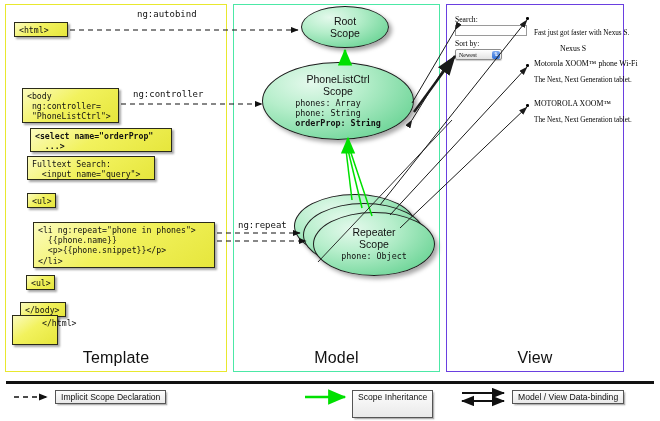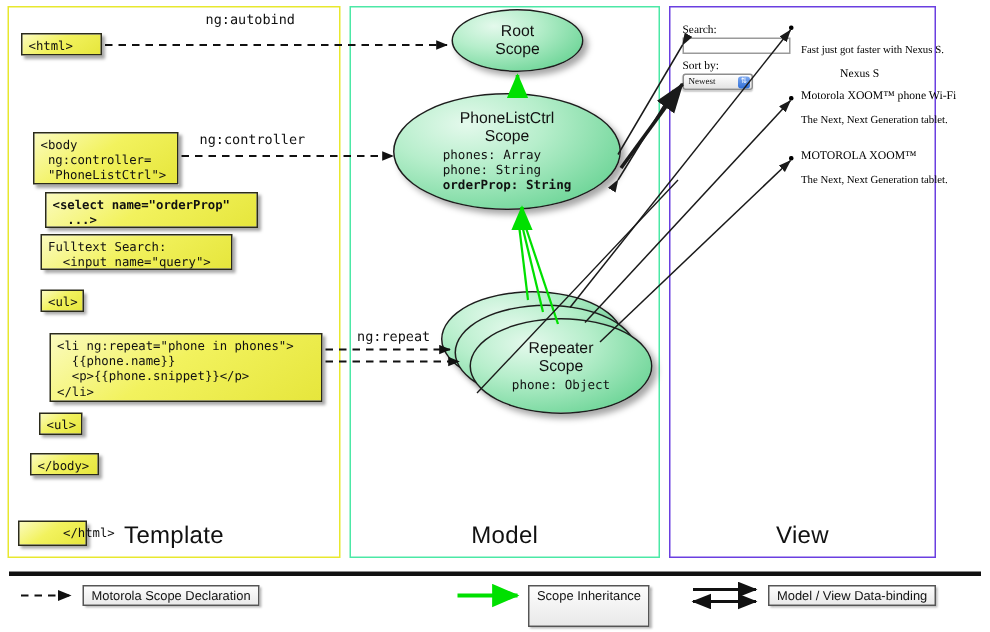--- a/index.html
+++ b/index.html
@@ -97,21 +97,21 @@
 
   <div class="codebox" style="left:33px;top:222px;width:182px;height:46px;">&lt;li ng:repeat="phone in phones"&gt;
   {{phone.name}}
   &lt;p&gt;{{phone.snippet}}&lt;/p&gt;
 &lt;/li&gt;</div>
 
   <div class="codebox" style="left:26px;top:275px;width:29px;height:15px;">&lt;ul&gt;</div>
 
   <div class="codebox" style="left:20px;top:302px;width:46px;height:15px;">&lt;/body&gt;</div>
 
-  <div class="codebox" style="left:12px;top:347px;width:46px;height:17px;padding-left:29px;">&lt;/html&gt;</div>
+  <div class="codebox" style="left:12px;top:315px;width:46px;height:30px;padding-left:29px;">&lt;/html&gt;</div>
 
   <div class="scope" style="left:301px;top:6px;width:88px;height:42px;">
     <div class="title">Root<br>Scope</div>
   </div>
 
   <div class="scope" style="left:262px;top:62px;width:152px;height:78px;">
     <div class="title">PhoneListCtrl<br>Scope</div>
     <div class="props">
       <div>phones: Array</div>
       <div>phone: String</div>
@@ -195,19 +195,19 @@
 
     <path d="M305,397 L345,397" stroke="#00e000" stroke-width="2.6" fill="none" marker-end="url(#ahGreen)"></path>
 
     <path d="M462,393 L504,393" stroke="#111" stroke-width="2" fill="none" marker-end="url(#ahBlack)"></path>
     <path d="M504,401 L462,401" stroke="#111" stroke-width="2" fill="none" marker-end="url(#ahBlack)"></path>
     <path d="M462,401 L504,401" stroke="#111" stroke-width="2" fill="none" marker-end="url(#ahBlack)"></path>
   </svg>
 
   <div id="divider"></div>
 
-  <div class="legbox" style="left:55px;top:390px;height:14px;">Motorola Scope Declaration</div>
+  <div class="legbox" style="left:55px;top:390px;height:14px;">Implicit Scope Declaration</div>
 
   <div class="legbox" style="left:352px;top:390px;height:28px;">Scope Inheritance</div>
 
   <div class="legbox" style="left:512px;top:390px;height:14px;">Model / View Data-binding</div>
 
 </div>
 
 </body></html>

